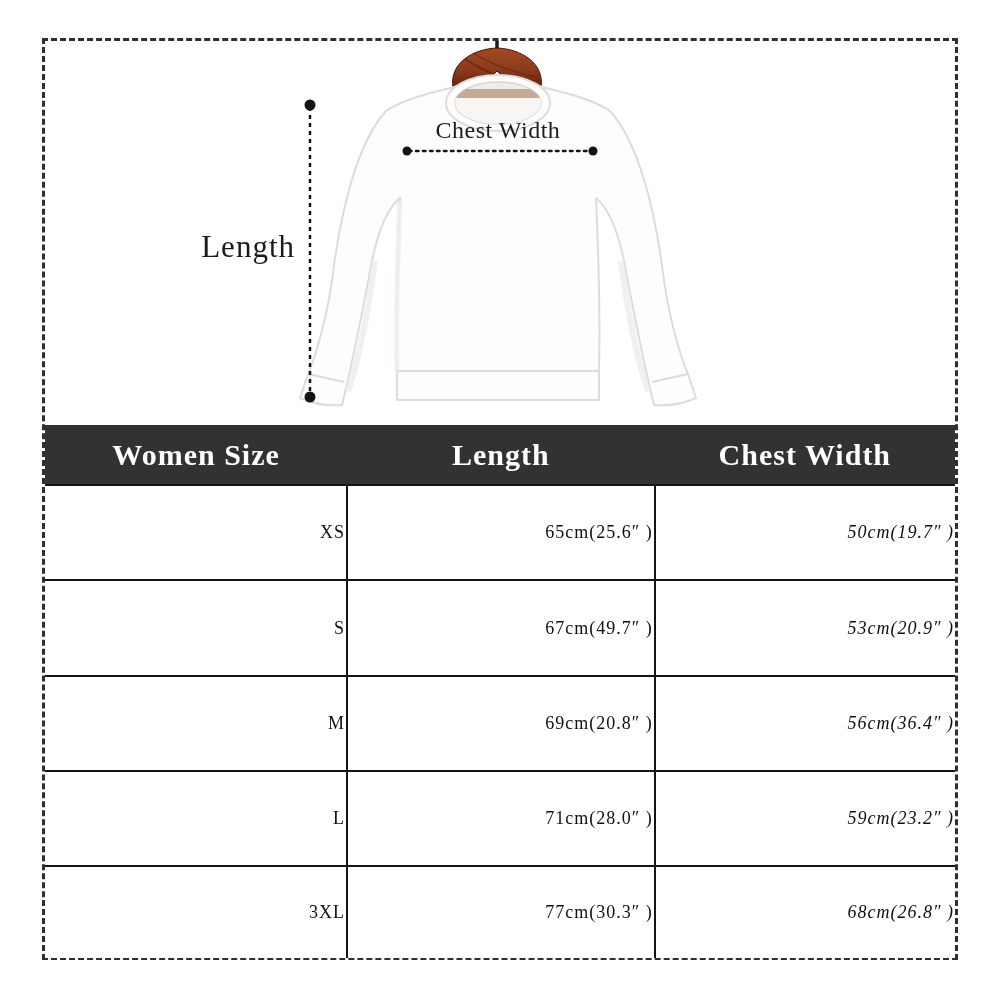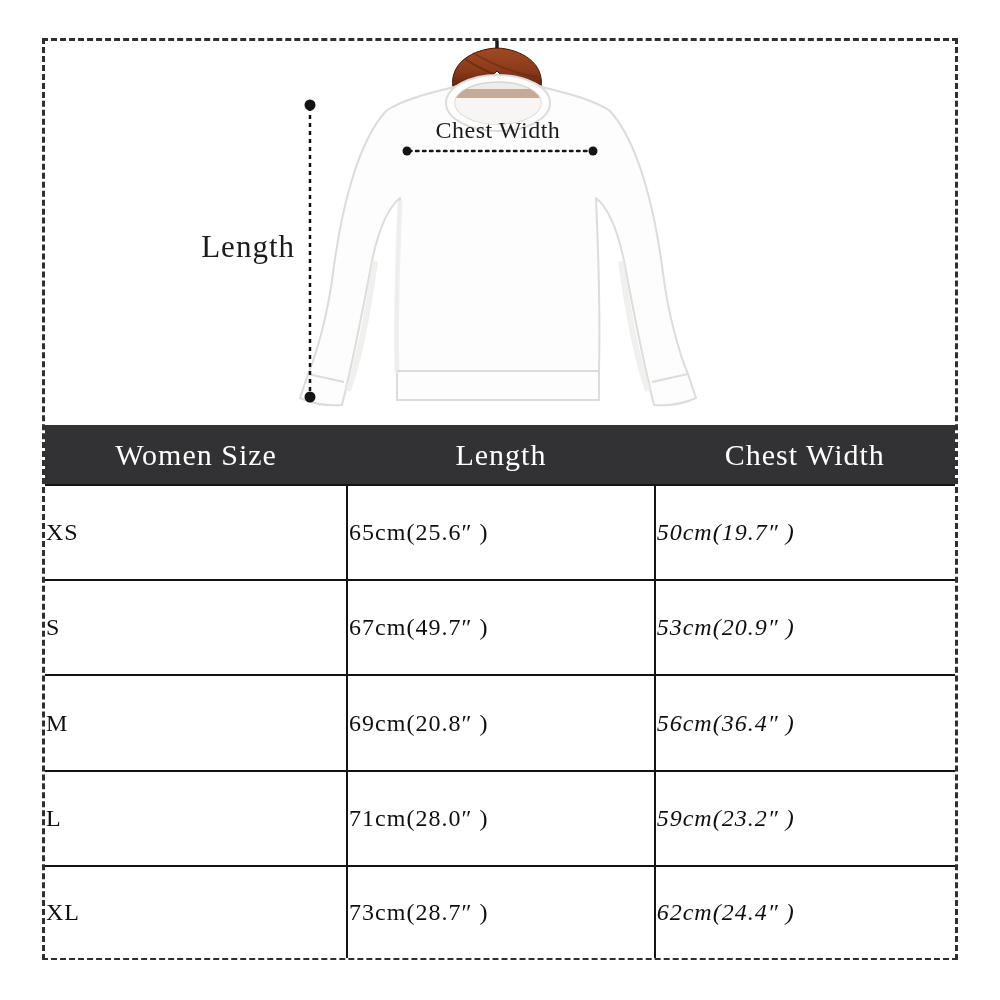--- a/index.html
+++ b/index.html
@@ -18,25 +18,25 @@
   }
   .length-label{left:100px;top:188px;width:150px;text-align:right;font-size:31px;letter-spacing:1px;}
   .chest-label{left:353px;top:76px;width:200px;text-align:center;font-size:24px;letter-spacing:0.5px;}
   table.size-table{
     width:100%;height:533px;border-collapse:collapse;table-layout:fixed;
   }
   table.size-table col.c1{width:33.2%;}
   table.size-table col.c2{width:33.8%;}
   table.size-table col.c3{width:33.0%;}
   thead th{
-    background:#323234;color:#ffffff;font-weight:400;font-size:30px;
+    background:#323234;color:#ffffff;font-weight:700;font-size:30px;
     letter-spacing:1px;height:57px;border:none;
   }
   tbody td{
-    text-align:left;vertical-align:middle;font-size:24px;letter-spacing:1px;color:#0f0f0f;
+    text-align:right;vertical-align:middle;font-size:18px;letter-spacing:1px;color:#0f0f0f;
     border:2px solid #141414;background:#ffffff;
   }
   tbody td:first-child{border-left:none;}
   tbody td:last-child{border-right:none;font-style:italic;}
   tbody tr:last-child td{border-bottom:none;}
   tbody tr:first-child td{border-top:2px solid #141414;}
 </style>
 </head>
 <body>
 
@@ -148,21 +148,21 @@
           <td>M</td>
           <td>69cm(20.8″ )</td>
           <td>56cm(36.4″ )</td>
         </tr>
         <tr>
           <td>L</td>
           <td>71cm(28.0″ )</td>
           <td>59cm(23.2″ )</td>
         </tr>
         <tr>
-          <td>XL</td>
-          <td>73cm(28.7″ )</td>
-          <td>62cm(24.4″ )</td>
+          <td>3XL</td>
+          <td>77cm(30.3″ )</td>
+          <td>68cm(26.8″ )</td>
         </tr>
       </tbody>
     </table>
 
   </div>
 </div>
 
 </body></html>

